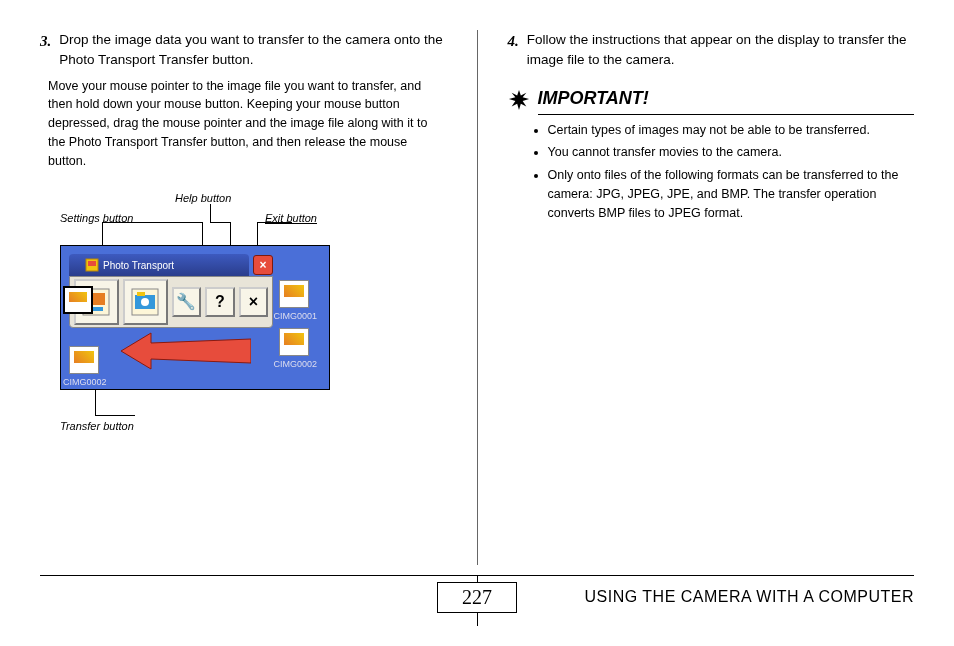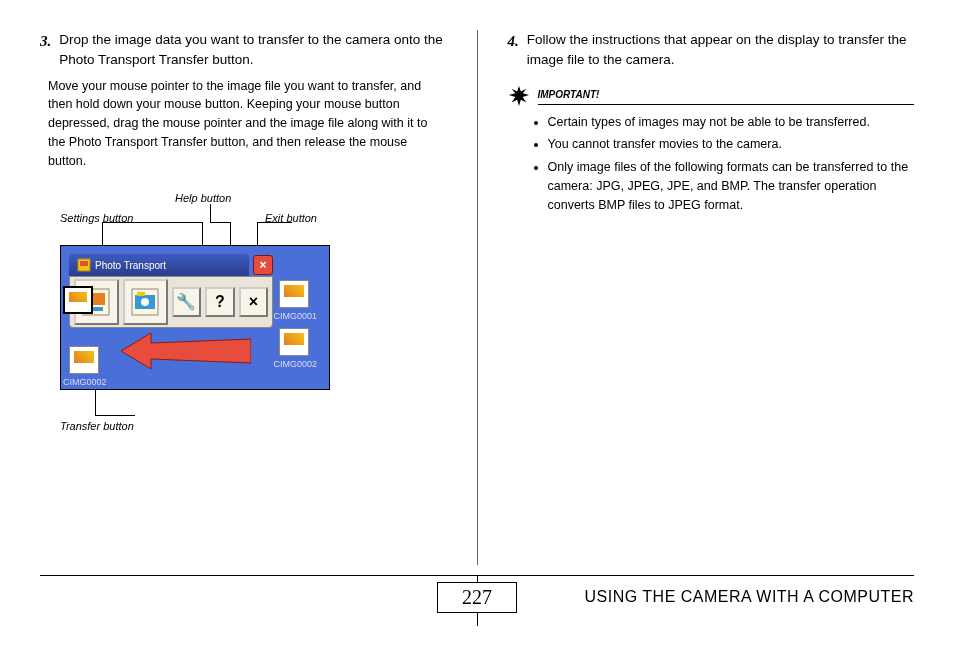--- a/index.html
+++ b/index.html
@@ -60,21 +60,21 @@
     gap: 8px;
     margin: 14px 0 6px 0;
   }
   .burst-icon {
     width: 22px;
     height: 22px;
   }
   .important-label {
     font-weight: bold;
     font-style: italic;
-    font-size: 10px;
+    font-size: 18px;
     border-bottom: 1px solid #000;
     flex: 1;
     padding-bottom: 2px;
   }
   
   .diagram-wrap {
     margin: 20px 0 0 20px;
     position: relative;
     width: 300px;
     height: 250px;
@@ -103,21 +103,21 @@
     position: absolute;
     top: 8px; left: 8px;
     width: 180px; height: 22px;
     background: linear-gradient(#3d5abf,#2a3d8c);
     border-radius: 4px 4px 0 0;
     color: #fff;
     font-size: 10px;
     font-style: normal;
     display: flex;
     align-items: center;
-    padding-left: 8px;
+    padding-left: 16px;
     gap: 4px;
   }
   .close-btn {
     position: absolute;
     top: 9px; left: 192px;
     width: 20px; height: 20px;
     background: #e74c3c;
     border: 1px solid #7a1a10;
     border-radius: 3px;
     color: #fff;
@@ -218,21 +218,21 @@
     <div class="step">
       <div class="step-num">3.</div>
       <div class="step-title">Drop the image data you want to transfer to the camera onto the Photo Transport Transfer button.</div>
     </div>
     <div class="step-body">Move your mouse pointer to the image file you want to transfer, and then hold down your mouse button. Keeping your mouse button depressed, drag the mouse pointer and the image file along with it to the Photo Transport Transfer button, and then release the mouse button.</div>
 
     <div class="diagram-wrap">
 
       <div class="callout" style="top:20px;left:0;">Settings button</div>
       <div class="callout" style="top:0;left:115px;">Help button</div>
-      <div class="callout" style="top:20px;left:205px;">Exit button</div>
+      <div class="callout" style="top:20px;left:205px;text-decoration:underline;">Exit button</div>
       <div class="callout" style="top:228px;left:0;">Transfer button</div>
 
       <div class="leader" style="top:32px;left:42px;width:1px;height:23px;"></div>
       <div class="leader" style="top:32px;left:42px;width:100px;height:1px;"></div>
       <div class="leader" style="top:32px;left:142px;width:1px;height:68px;"></div>
 
       <div class="leader" style="top:14px;left:150px;width:1px;height:18px;"></div>
       <div class="leader" style="top:32px;left:150px;width:20px;height:1px;"></div>
       <div class="leader" style="top:32px;left:170px;width:1px;height:68px;"></div>
 
@@ -300,21 +300,21 @@
 
     <div class="important-row">
       <svg class="burst-icon" viewBox="0 0 24 24">
         <polygon points="12,1 14,7 20,4 16,9 23,11 16,13 20,19 14,16 12,23 10,16 4,19 8,13 1,11 8,9 4,4 10,7" fill="#000"></polygon>
       </svg>
       <div class="important-label">IMPORTANT!</div>
     </div>
     <ul class="bullet-list">
       <li>Certain types of images may not be able to be transferred.</li>
       <li>You cannot transfer movies to the camera.</li>
-      <li>Only image files of the following formats can be transferred to the camera: JPG, JPEG, JPE, and BMP. The transfer operation converts BMP files to JPEG format.</li>
+      <li>Only onto files of the following formats can be transferred to the camera: JPG, JPEG, JPE, and BMP. The transfer operation converts BMP files to JPEG format.</li>
     </ul>
   </div>
 </div>
 
 <div class="footer">
   <div class="vline-f"></div>
   <div class="pagenum-box">227</div>
   <div class="section-title">USING THE CAMERA WITH A COMPUTER</div>
 </div>
 

